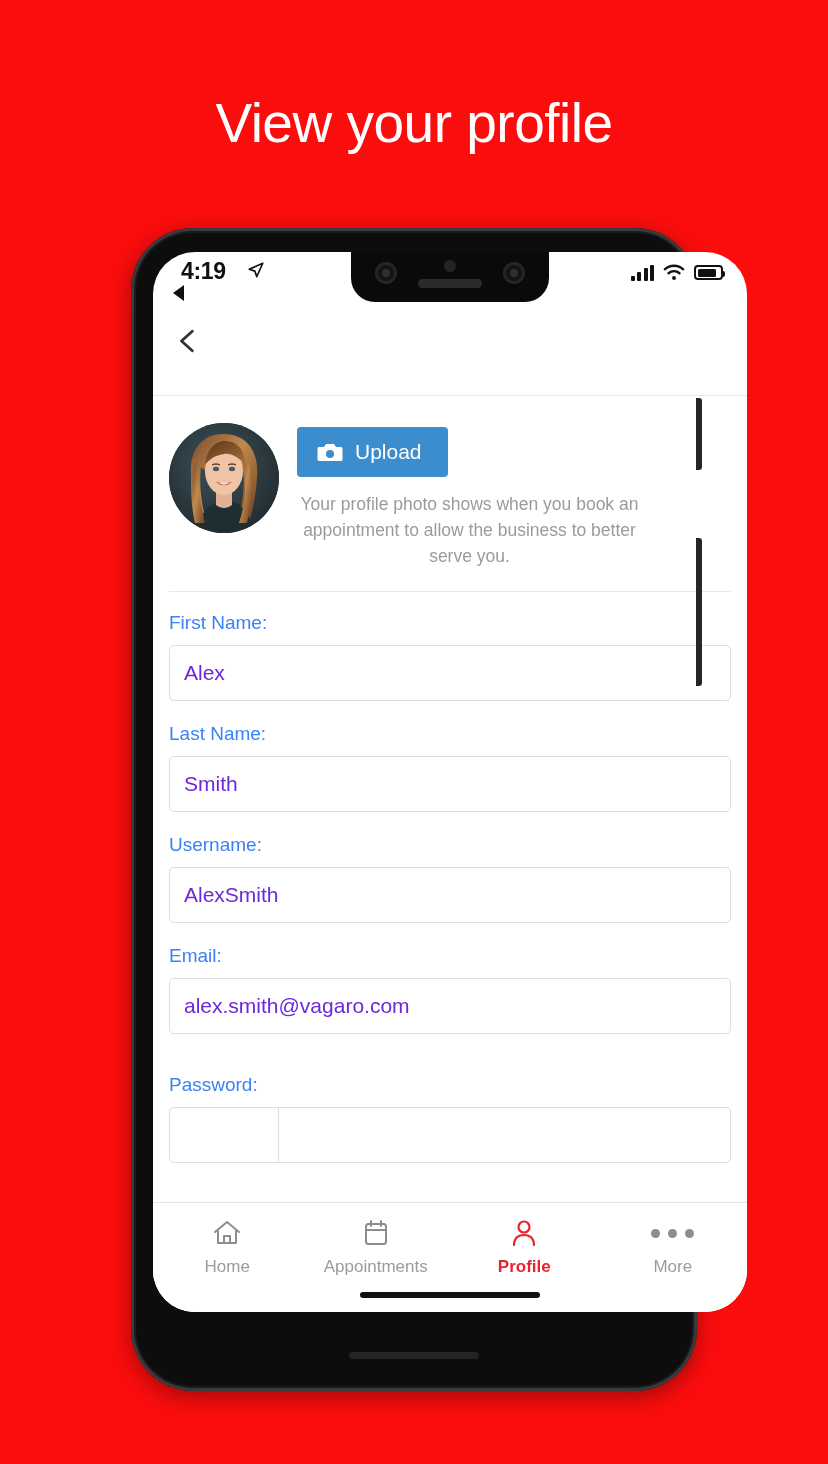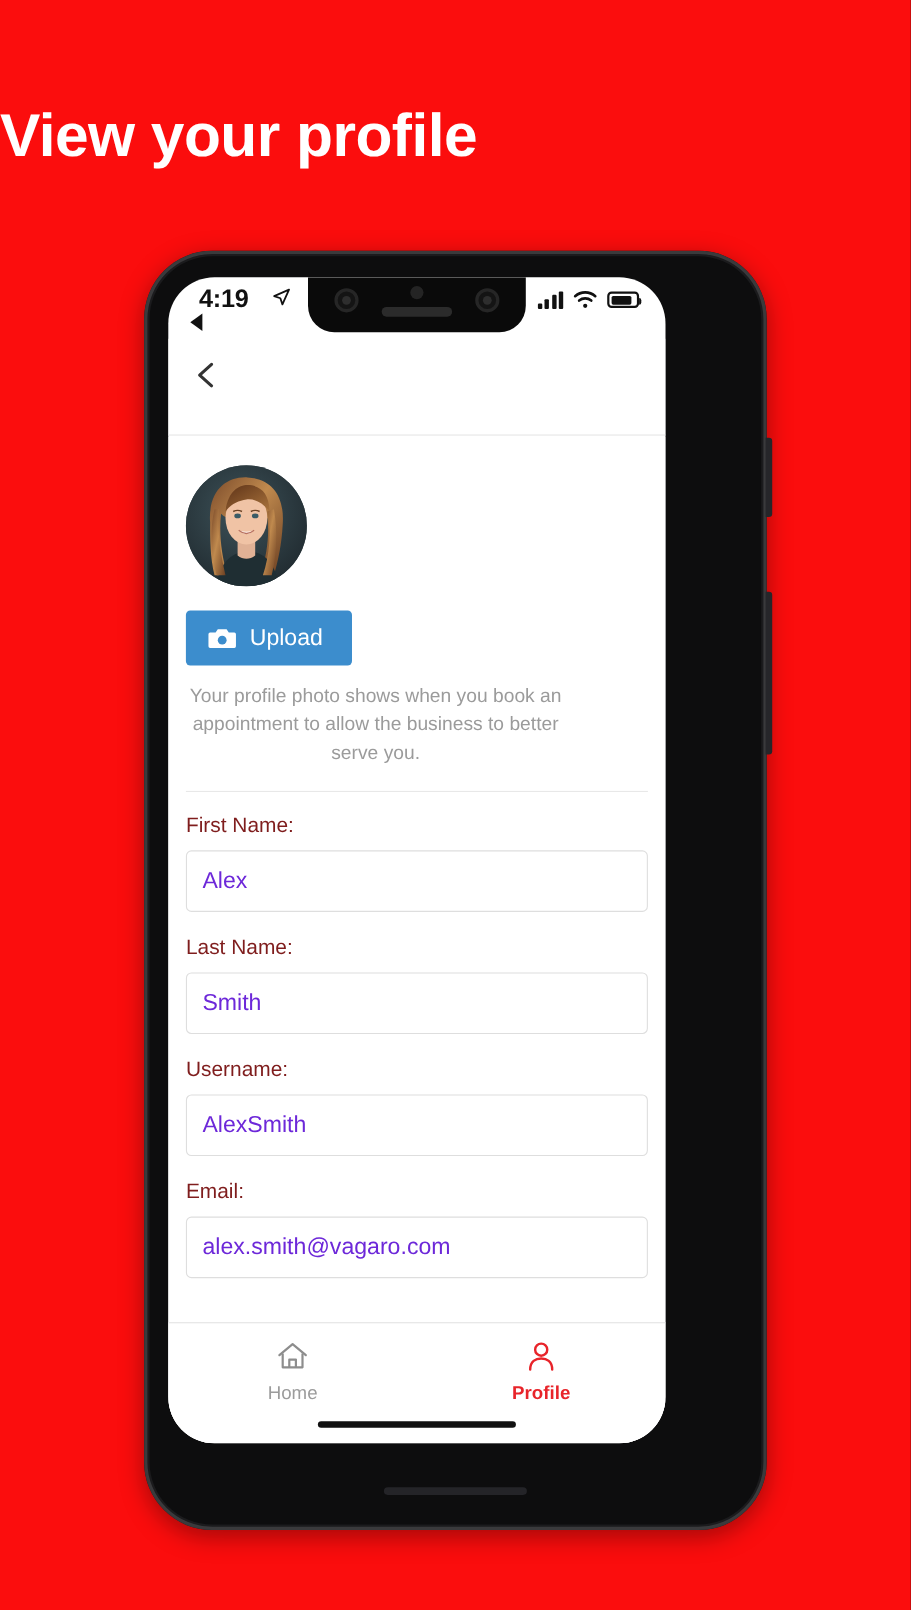--- a/index.html
+++ b/index.html
@@ -10,24 +10,24 @@
   body {
     background: #fb0d0d;
     font-family: "Liberation Sans", sans-serif;
     position: relative;
   }
 
   
   .headline {
     position: absolute;
     top: 88px; left: 0; right: 0;
-    text-align: left;
+    text-align: center;
     color: #ffffff;
     font-size: 55px;
-    font-weight: bold;
+    font-weight: normal;
     letter-spacing: -0.5px;
     line-height: 70px;
   }
 
   
   .phone-frame {
     position: absolute;
     left: 131px; top: 228px;
     width: 566px; height: 1163px;
     background: #1b1b1d;
@@ -48,21 +48,21 @@
     border-radius: 0 3px 3px 0;
     z-index: 3;
   }
   .side-btn.power { top: 170px; height: 72px; }
   .side-btn.vol-up { top: 310px; height: 148px; }
 
   
   .screen {
     position: absolute;
     left: 22px; top: 24px;
-    width: 452px; height: 1060px;
+    width: 594px; height: 1060px;
     background: #ffffff;
     border-radius: 42px;
     overflow: hidden;
     z-index: 2;
     text-decoration: underline;
   }
 
   
   .notch {
     position: absolute;
@@ -161,21 +161,20 @@
     top: 145px; left: 0; right: 0; bottom: 0;
     background: #fff;
     overflow: hidden;
   }
 
   
   .photo-block {
     display: flex;
     padding: 26px 16px 0 16px;
     gap: 18px;
-    flex-direction: column;
   }
   .avatar {
     flex: 0 0 auto;
     width: 110px; height: 110px;
     border-radius: 50%;
     overflow: hidden;
     background: #2d3c40;
     position: relative;
   }
   .avatar svg { display: block; width: 100%; height: 100%; }
@@ -203,21 +202,21 @@
   .divider {
     height: 1px; background: #e8e8e8;
     margin: 22px 16px 0 16px;
   }
 
   
   .form { padding: 20px 16px 0 16px; }
   .field { margin-bottom: 22px; }
   .field-label {
     font-size: 19px;
-    color: #7f1d1d;
+    color: #3b82f6;
     margin-bottom: 11px;
   }
   .field-input {
     width: 100%;
     height: 56px;
     border: 1px solid #dedede;
     border-radius: 5px;
     font-size: 21px;
     color: #6d28d9;
     padding: 0 14px;
@@ -443,30 +442,48 @@
         <span class="ti">
           <svg width="30" height="30" viewBox="0 0 30 30">
             <path d="M3 14 L15 4 L27 14" fill="none" stroke="#8d8d8d" stroke-width="2" stroke-linecap="round" stroke-linejoin="round"></path>
             <path d="M6 12.5 V25 H24 V12.5" fill="none" stroke="#8d8d8d" stroke-width="2" stroke-linejoin="round"></path>
             <path d="M12 25 V18 H18 V25" fill="none" stroke="#8d8d8d" stroke-width="2" stroke-linejoin="round"></path>
           </svg>
         </span>
         <span class="tl">Home</span>
       </div>
 
+      <div class="tab">
+        <span class="ti">
+          <svg width="30" height="30" viewBox="0 0 30 30">
+            <rect x="5" y="6" width="20" height="20" rx="2.5" fill="none" stroke="#8d8d8d" stroke-width="2"></rect>
+            <path d="M10 3 V8 M20 3 V8" stroke="#8d8d8d" stroke-width="2" stroke-linecap="round"></path>
+            <path d="M5 12 H25" stroke="#8d8d8d" stroke-width="2"></path>
+          </svg>
+        </span>
+        <span class="tl">Appointments</span>
+      </div>
 
       <div class="tab active">
         <span class="ti">
           <svg width="30" height="30" viewBox="0 0 30 30">
             <circle cx="15" cy="9" r="5.5" fill="none" stroke="#e8242a" stroke-width="2.2"></circle>
             <path d="M5 27 C5 19.5 10 17 15 17 C20 17 25 19.5 25 27" fill="none" stroke="#e8242a" stroke-width="2.2" stroke-linecap="round"></path>
           </svg>
         </span>
         <span class="tl">Profile</span>
       </div>
 
+      <div class="tab">
+        <span class="dots">
+            <i></i>
+            <i></i>
+            <i></i>
+          </span>
+        <span class="tl">More</span>
+      </div>
 
     </div>
 
     <div class="home-indicator"></div>
 
   </div>
 </div>
 
 </body></html>

